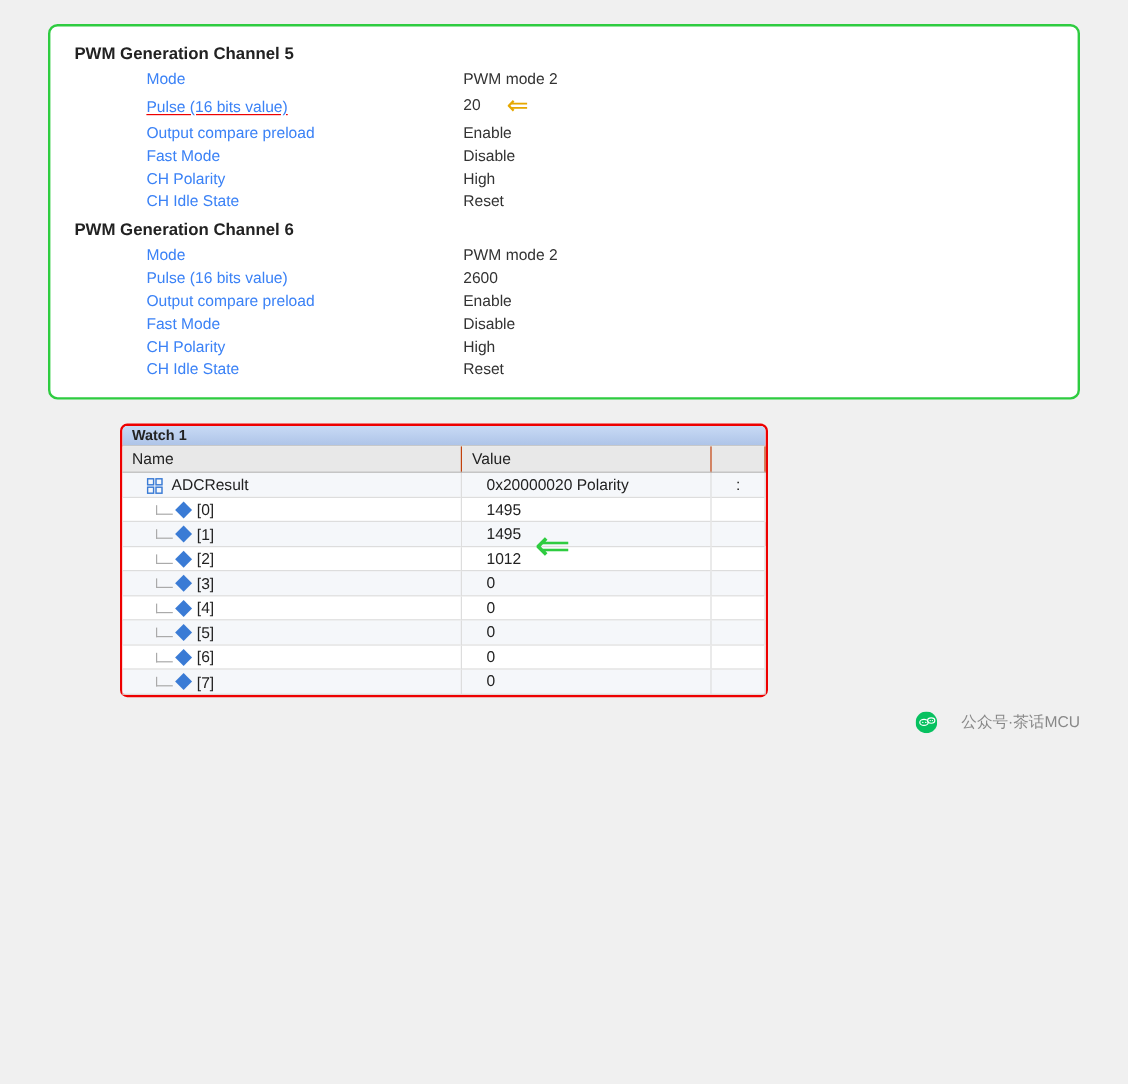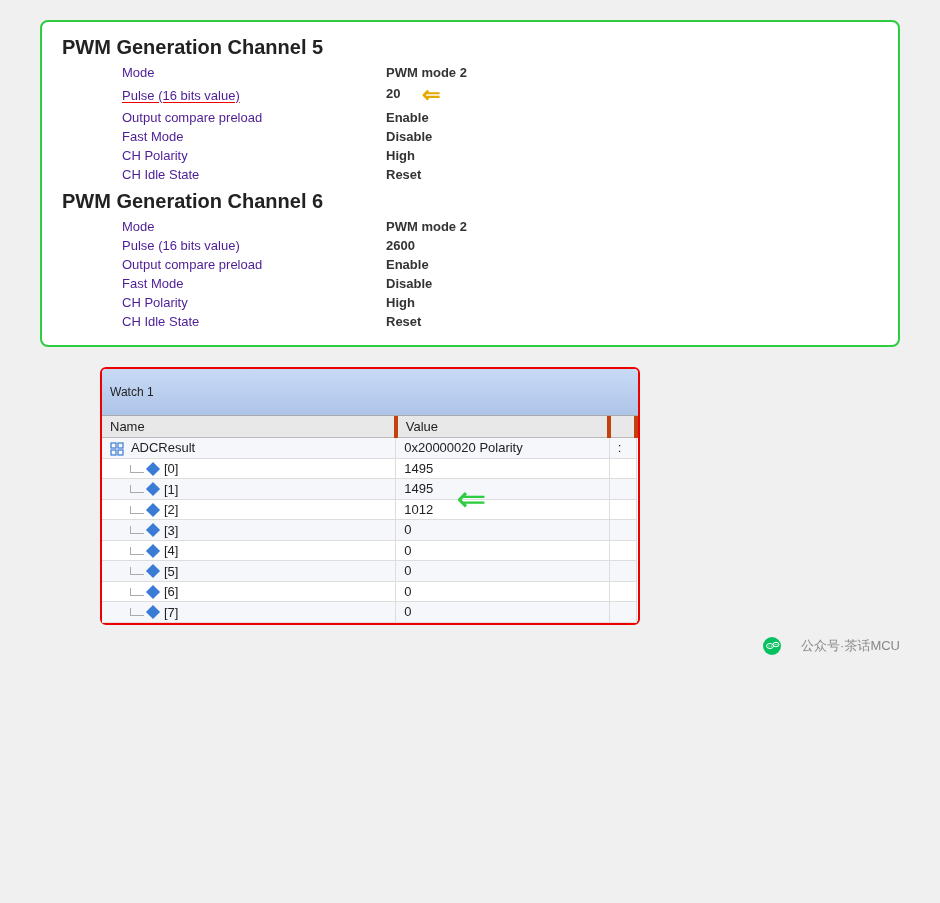--- a/index.html
+++ b/index.html
@@ -21,48 +21,47 @@
     .green-panel {
       border: 2.5px solid #2ecc40;
       border-radius: 8px;
       background: #fff;
       width: 860px;
       padding: 14px 20px 14px 20px;
     }
 
     .section-title {
       font-weight: bold;
-      font-size: 20px;
+      font-size: 14px;
       margin-bottom: 4px;
       margin-top: 6px;
     }
 
     .section-title:first-child {
       margin-top: 0;
     }
 
     .config-table {
       width: 100%;
       border-collapse: collapse;
     }
 
     .config-table tr td {
       padding: 2px 4px;
       font-size: 13px;
     }
 
     .config-table tr td:first-child {
       padding-left: 60px;
-      color: #4c1d95;
+      color: #3b82f6;
       width: 320px;
     }
 
     .config-table tr td:last-child {
       color: #333;
-      font-weight: bold;
     }
 
     .pulse-row td {
       position: relative;
     }
 
     .underline-red {
       text-decoration: underline;
       text-decoration-color: #e00;
       text-underline-offset: 2px;
@@ -83,48 +82,48 @@
       border-radius: 6px;
       background: #fff;
       width: 540px;
       align-self: flex-start;
       margin-left: 60px;
       position: relative;
     }
 
     .watch-title {
       background: linear-gradient(to bottom, #c8daf5, #aec4e8);
-      padding: 16px 8px;
+      padding: 1px 8px;
       font-size: 12px;
-      font-weight: normal;
+      font-weight: bold;
       border-bottom: 1px solid #aaa;
       border-radius: 4px 4px 0 0;
     }
 
     .watch-table {
       width: 100%;
       border-collapse: collapse;
     }
 
     .watch-table thead tr th {
       background: #e8e8e8;
       border-bottom: 1px solid #bbb;
-      border-right: 4px solid #c2410c;
+      border-right: 1px solid #c2410c;
       text-align: left;
       padding: 3px 8px;
       font-size: 13px;
       font-weight: normal;
     }
 
     .watch-table tbody tr {
       border-bottom: 1px solid #ddd;
     }
 
     .watch-table tbody tr td {
-      padding: 2px 8px;
+      padding: 2px 20px;
       font-size: 13px;
       border-right: 1px solid #ddd;
     }
 
     .watch-table tbody tr:nth-child(odd) {
       background: #f5f7fa;
     }
 
     .watch-table tbody tr:nth-child(even) {
       background: #fff;

